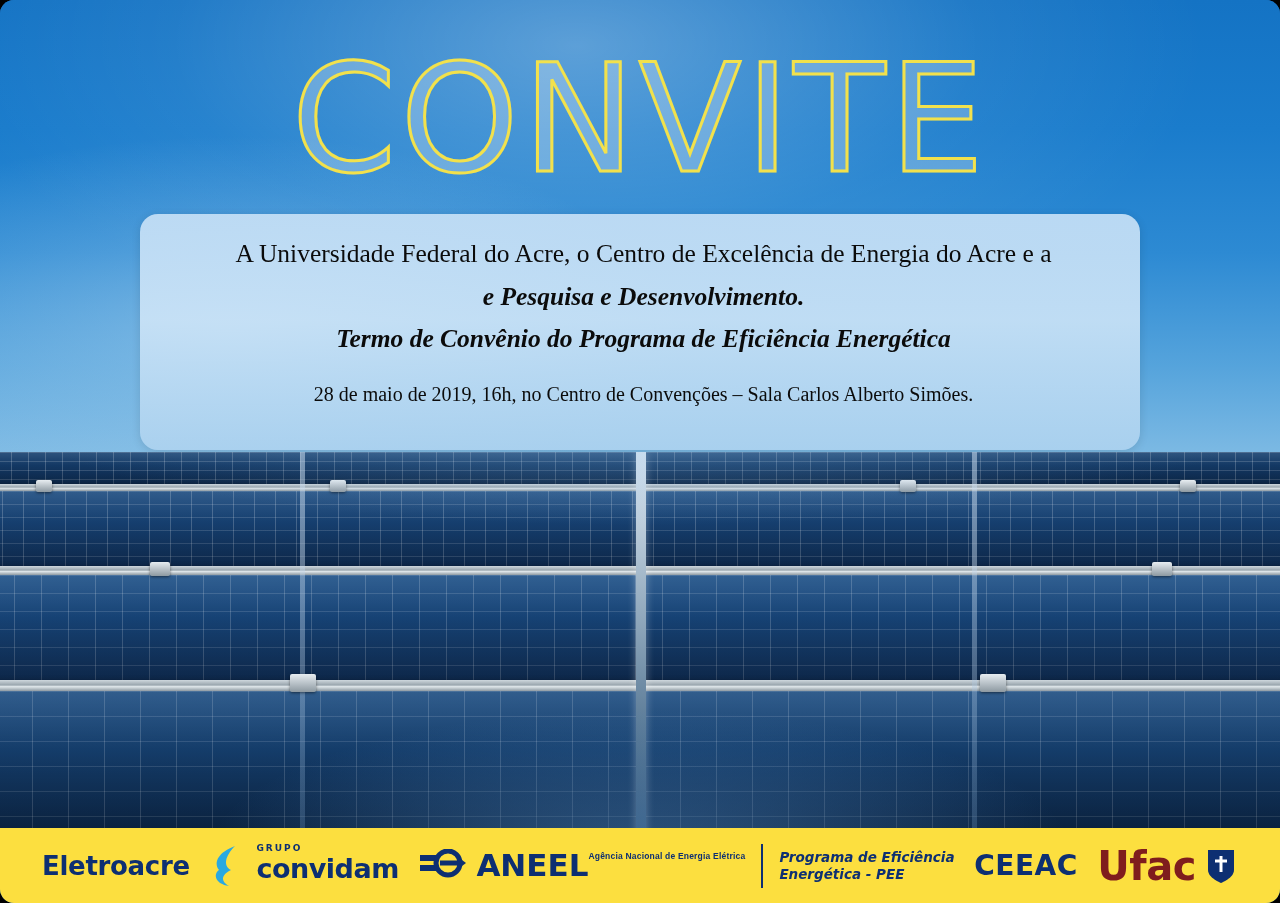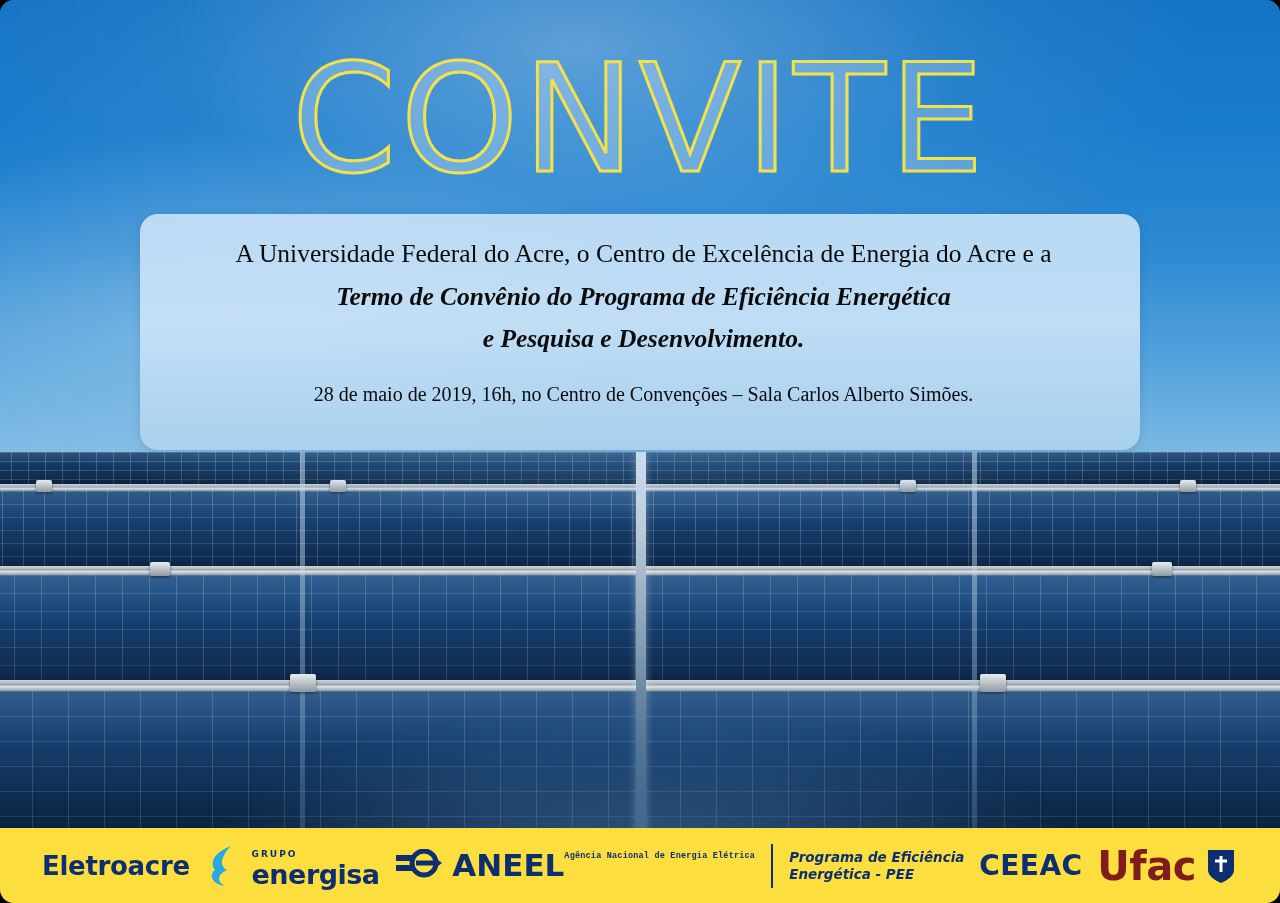--- a/index.html
+++ b/index.html
@@ -159,21 +159,21 @@
   }
   .logo-eletroacre {
     font-family: "DejaVu Sans", sans-serif;
     font-weight: bold;
     font-size: 26px;
     color: #0d2f72;
     letter-spacing: -0.3px;
   }
   .logo-energisa {
     display: flex;
-    align-items: flex-end;
+    align-items: flex-start;
     gap: 13px;
   }
   .energisa-mark {
     width: 34px; height: 44px;
     position: relative;
   }
   .energisa-mark svg { display:block; }
   .energisa-text {
     display: flex;
     flex-direction: column;
@@ -204,21 +204,21 @@
     align-items: center;
     gap: 6px;
   }
   .aneel-mark { width: 52px; height: 34px; }
   .aneel-words { display:flex; flex-direction: row; line-height:1; }
   .aneel-words .big {
     font-family: "DejaVu Sans", sans-serif;
     font-size: 31px; font-weight: bold; color: #0d2f72; letter-spacing: 0px;
   }
   .aneel-words .small {
-    font-family: Liberation Mono, monospace;
+    font-family: Liberation Sans, sans-serif;
     font-size: 8.5px; font-weight: bold; color: #0d2f72; letter-spacing: 0.2px; margin-top: 2px;
   }
   .aneel-sep {
     width: 2px; height: 44px; background: #0d2f72; margin: 0 8px;
   }
   .pee-text {
     font-family: "DejaVu Sans", sans-serif;
     font-size: 13.5px;
     font-weight: bold;
     font-style: italic;
@@ -252,22 +252,22 @@
 
 <div class="poster">
 
   <div class="sky"></div>
   <div class="sky-glow"></div>
 
   <div class="title">CONVITE</div>
 
   <div class="card">
     <div class="line">A Universidade Federal do Acre, o Centro de Excelência de Energia do Acre e a</div>
+    <div class="bold">e Pesquisa e Desenvolvimento.</div>
     <div class="bold">Termo de Convênio do Programa de Eficiência Energética</div>
-    <div class="bold">e Pesquisa e Desenvolvimento.</div>
     <div class="when">28 de maio de 2019, 16h, no Centro de Convenções – Sala Carlos Alberto Simões.</div>
   </div>
 
   <div class="panels">
 
     <div class="band" style="top:0px;height:34px;
          background-image:
            linear-gradient(to right, rgba(255,255,255,0.20) 1px, rgba(0,0,0,0) 1px),
            linear-gradient(to bottom, rgba(255,255,255,0.16) 1px, rgba(0,0,0,0) 1px),
            linear-gradient(to bottom, #16406f, #0e2c52);
@@ -319,21 +319,21 @@
       <div class="logo-eletroacre">Eletroacre</div>
 
       <div class="logo-energisa">
         <div class="energisa-mark">
           <svg width="34" height="44" viewBox="0 0 34 44" xmlns="http://www.w3.org/2000/svg">
             <path d="M26 2 C10 8, 4 18, 10 26 C4 30, 6 40, 20 42 C10 36, 14 30, 22 26 C14 22, 16 12, 26 2 Z" fill="#2aa9e0"></path>
           </svg>
         </div>
         <div class="energisa-text">
           <span class="grupo">GRUPO</span>
-          <span class="name">energisa</span>
+          <span class="name">convidam</span>
         </div>
       </div>
 
       <div class="logo-aneel">
         <div class="aneel-left">
           <div class="aneel-mark">
             <svg width="52" height="34" viewBox="0 0 52 34" xmlns="http://www.w3.org/2000/svg">
               <path d="M2 6 h16 v6 h-16 z" fill="#0d2f72"></path>
               <path d="M2 16 h16 v6 h-16 z" fill="#0d2f72"></path>
               <circle cx="30" cy="14" r="12" fill="none" stroke="#0d2f72" stroke-width="5"></circle>

